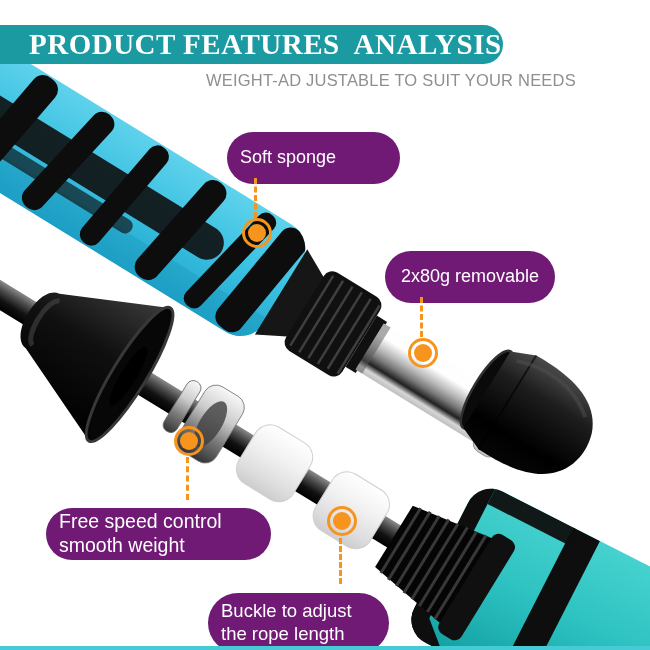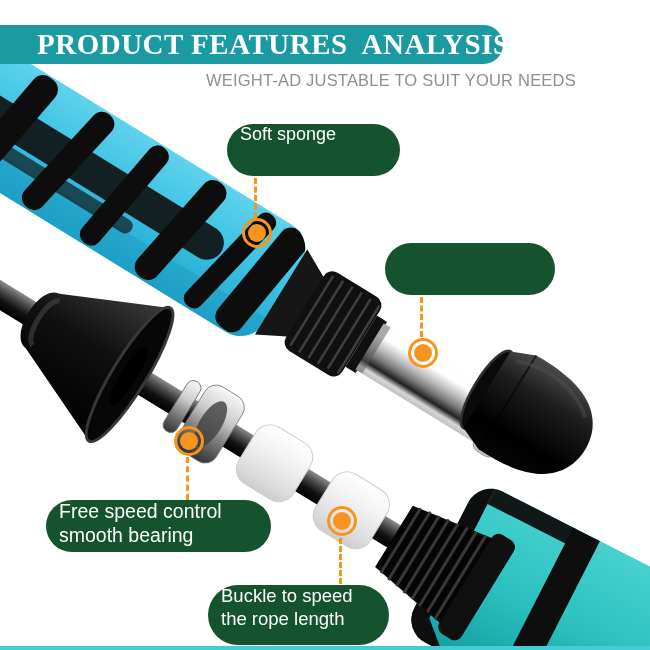--- a/index.html
+++ b/index.html
@@ -2,27 +2,27 @@
 <html><head>
 <meta charset="utf-8">
 <style>
   html,body{margin:0;padding:0;background:#fff;}
   .stage{position:relative;width:650px;height:650px;background:#ffffff;overflow:hidden;
          font-family:"Liberation Sans",sans-serif;}
   .art{position:absolute;left:0;top:0;}
   
   .title-bar{position:absolute;left:0;top:25px;width:503px;height:39px;background:#1b9aa2;
              border-radius:0 22px 22px 0;display:flex;align-items:center;}
-  .title-bar h1{margin:16px;padding-left:21px;font-family:"Liberation Serif","DejaVu Serif",serif;
+  .title-bar h1{margin:8px;padding-left:21px;font-family:"Liberation Serif","DejaVu Serif",serif;
                 font-weight:bold;font-size:29px;color:#ffffff;letter-spacing:.5px;white-space:pre;}
   .subtitle{position:absolute;left:206px;top:71px;font-size:16.5px;color:#8f8f8f;letter-spacing:.2px;text-align:center;}
   
-  .badge{position:absolute;background:#14532d;color:#fff;border-radius:34px;font-size:18px;
-         line-height:1.22;display:flex;flex-direction:column;
-         padding:0 8px 0 13px;}
+  .badge{position:absolute;background:#701a75;color:#fff;border-radius:34px;font-size:18px;
+         line-height:1.22;display:flex;flex-direction:column;justify-content:center;
+         padding:0 8px 0 13px;margin-top:8px;}
   .badge span{display:block;}
   .b1{left:227px;top:124px;width:152px;height:52px;}
   .b2{left:385px;top:243px;width:162px;height:52px;text-align:center;padding:0 4px;}
   .b3{left:46px;top:500px;width:204px;height:52px;font-size:19.5px;}
   .b4{left:208px;top:585px;width:160px;height:60px;font-size:18.5px;}
   
   .dotline{position:absolute;width:0;border-left:3px dashed #f7941e;}
   .l1{left:254px;top:178px;height:40px;}
   .l2{left:420px;top:297px;height:40px;}
   .l3{left:186px;top:457px;height:43px;}
@@ -190,37 +190,38 @@
 
   <div class="badge b1">
     <span>Soft sponge</span>
   </div>
   <div class="dotline l1"></div>
   <div class="marker m1">
       <div class="dot"></div>
     </div>
 
   <div class="badge b2">
+    <span>2x80g removable</span>
   </div>
   <div class="dotline l2"></div>
   <div class="marker m2">
       <div class="dot"></div>
     </div>
 
   <div class="badge b3">
     <span>Free speed control</span>
-    <span>smooth bearing</span>
+    <span>smooth weight</span>
   </div>
   <div class="dotline l3"></div>
   <div class="marker m3">
       <div class="dot"></div>
     </div>
 
   <div class="badge b4">
-    <span>Buckle to speed</span>
+    <span>Buckle to adjust</span>
     <span>the rope length</span>
   </div>
   <div class="dotline l4"></div>
   <div class="marker m4">
       <div class="dot"></div>
     </div>
 
   <div class="bottom-strip"></div>
 </div>
 

